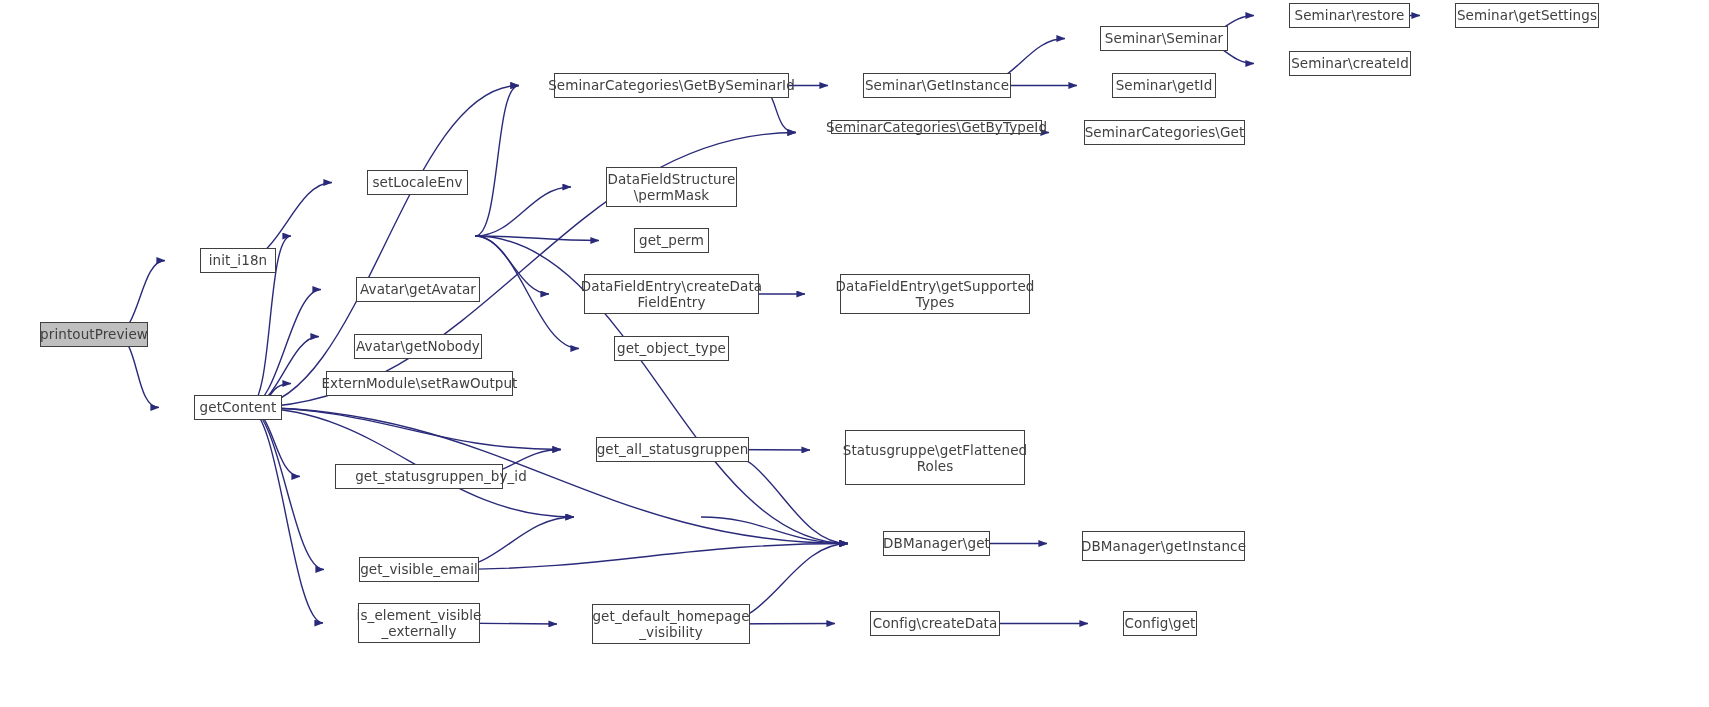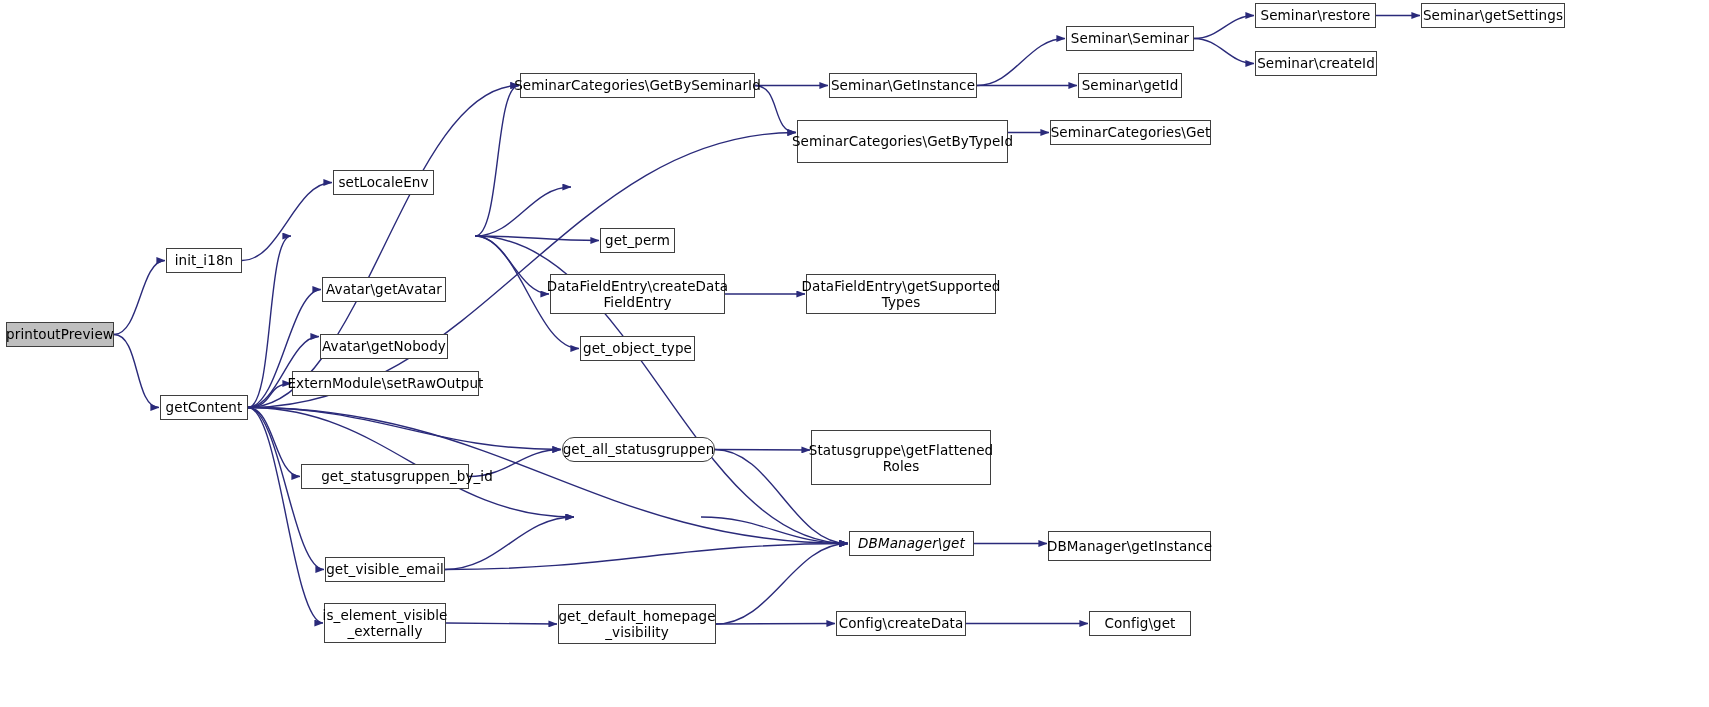--- a/index.html
+++ b/index.html
@@ -23,30 +23,31 @@
     top: 0;
     width: 1709px;
     height: 707px;
     pointer-events: none;
   }
   .node {
     position: absolute;
     box-sizing: border-box;
     border: 1px solid #3f3f3f;
     background: #ffffff;
-    color: #000000;
+    color: #404040;
     font-size: 13.5px;
     line-height: 15px;
     text-align: center;
     display: flex;
     align-items: center;
     justify-content: center;
     white-space: pre-line;
     letter-spacing: 0.1px;
     z-index: 5;
+    margin-left: 34px;
   }
   .node.root {
     background: #bfbfbf;
   }
   .node.two-line {
     line-height: 16px;
   }
 </style>
 </head>
 <body>
@@ -107,36 +108,38 @@
     <div class="node" style="left: 160px; top: 395px; width: 88px; height: 25px; border-color: rgb(63, 63, 63); background: rgb(255, 255, 255);">getContent</div>
     <div class="node" style="left: 333px; top: 170px; width: 101px; height: 25px; border-color: rgb(63, 63, 63); background: rgb(255, 255, 255);">setLocaleEnv</div>
     <div class="node" style="left: 322px; top: 277px; width: 124px; height: 25px; border-color: rgb(63, 63, 63); background: rgb(255, 255, 255);">Avatar\getAvatar</div>
     <div class="node" style="left: 320px; top: 334px; width: 128px; height: 25px; border-color: rgb(63, 63, 63); background: rgb(255, 255, 255);">Avatar\getNobody</div>
     <div class="node" style="left: 292px; top: 371px; width: 187px; height: 25px; border-color: rgb(63, 63, 63); background: rgb(255, 255, 255);">ExternModule\setRawOutput</div>
     <div class="node" style="left: 301px; top: 464px; width: 168px; height: 25px; border-color: rgb(63, 63, 63); background: rgb(255, 255, 255); padding-left: 44px;">get_statusgruppen_by_id</div>
     <div class="node" style="left: 325px; top: 557px; width: 120px; height: 25px; border-color: rgb(63, 63, 63); background: rgb(255, 255, 255);">get_visible_email</div>
     <div class="node two-line" style="left: 324px; top: 603px; width: 122px; height: 40px; border-color: rgb(63, 63, 63); background: rgb(255, 255, 255);">is_element_visible
 _externally</div>
     <div class="node" style="left: 520px; top: 73px; width: 235px; height: 25px; border-color: rgb(63, 63, 63); background: rgb(255, 255, 255);">SeminarCategories\GetBySeminarId</div>
+    <div class="node two-line" style="left: 572px; top: 167px; width: 131px; height: 40px; border-color: rgb(63, 63, 63); background: rgb(255, 255, 255);">DataFieldStructure
+\permMask</div>
     <div class="node" style="left: 600px; top: 228px; width: 75px; height: 25px; border-color: rgb(63, 63, 63); background: rgb(255, 255, 255);">get_perm</div>
     <div class="node two-line" style="left: 550px; top: 274px; width: 175px; height: 40px; border-color: rgb(63, 63, 63); background: rgb(255, 255, 255);">DataFieldEntry\createData
 FieldEntry</div>
     <div class="node" style="left: 580px; top: 336px; width: 115px; height: 25px; border-color: rgb(63, 63, 63); background: rgb(255, 255, 255);">get_object_type</div>
-    <div class="node" style="left: 562px; top: 437px; width: 153px; height: 25px; border-color: rgb(63, 63, 63); background: rgb(255, 255, 255); border-radius: 12px;">get_all_statusgruppen</div>
+    <div class="node" style="left: 562px; top: 437px; width: 153px; height: 25px; border-color: rgb(63, 63, 63); background: rgb(255, 255, 255);">get_all_statusgruppen</div>
     <div class="node two-line" style="left: 558px; top: 604px; width: 158px; height: 40px; border-color: rgb(63, 63, 63); background: rgb(255, 255, 255);">get_default_homepage
 _visibility</div>
     <div class="node" style="left: 829px; top: 73px; width: 148px; height: 25px; border-color: rgb(63, 63, 63); background: rgb(255, 255, 255);">Seminar\GetInstance</div>
-    <div class="node" style="left: 797px; top: 120px; width: 211px; height: 43px; border-color: rgb(63, 63, 63); background: rgb(255, 255, 255);">SeminarCategories\GetByTypeId</div>
+    <div class="node" style="left: 797px; top: 120px; width: 211px; height: 14px; border-color: rgb(63, 63, 63); background: rgb(255, 255, 255);">SeminarCategories\GetByTypeId</div>
     <div class="node two-line" style="left: 806px; top: 274px; width: 190px; height: 40px; border-color: rgb(63, 63, 63); background: rgb(255, 255, 255);">DataFieldEntry\getSupported
 Types</div>
     <div class="node two-line" style="left: 811px; top: 430px; width: 180px; height: 55px; border-color: rgb(63, 63, 63); background: rgb(255, 255, 255);">Statusgruppe\getFlattened
 Roles</div>
-    <div class="node" style="left: 849px; top: 531px; width: 125px; height: 25px; border-color: rgb(63, 63, 63); background: rgb(255, 255, 255); font-style: italic;">DBManager\get</div>
+    <div class="node" style="left: 849px; top: 531px; width: 107px; height: 25px; border-color: rgb(63, 63, 63); background: rgb(255, 255, 255);">DBManager\get</div>
     <div class="node" style="left: 836px; top: 611px; width: 130px; height: 25px; border-color: rgb(63, 63, 63); background: rgb(255, 255, 255);">Config\createData</div>
     <div class="node" style="left: 1066px; top: 26px; width: 128px; height: 25px; border-color: rgb(63, 63, 63); background: rgb(255, 255, 255);">Seminar\Seminar</div>
     <div class="node" style="left: 1078px; top: 73px; width: 104px; height: 25px; border-color: rgb(63, 63, 63); background: rgb(255, 255, 255);">Seminar\getId</div>
     <div class="node" style="left: 1050px; top: 120px; width: 161px; height: 25px; border-color: rgb(63, 63, 63); background: rgb(255, 255, 255);">SeminarCategories\Get</div>
     <div class="node" style="left: 1048px; top: 531px; width: 163px; height: 30px; border-color: rgb(63, 63, 63); background: rgb(255, 255, 255);">DBManager\getInstance</div>
-    <div class="node" style="left: 1089px; top: 611px; width: 102px; height: 25px; border-color: rgb(63, 63, 63); background: rgb(255, 255, 255);">Config\get</div>
+    <div class="node" style="left: 1089px; top: 611px; width: 74px; height: 25px; border-color: rgb(63, 63, 63); background: rgb(255, 255, 255);">Config\get</div>
     <div class="node" style="left: 1255px; top: 3px; width: 121px; height: 25px; border-color: rgb(63, 63, 63); background: rgb(255, 255, 255);">Seminar\restore</div>
     <div class="node" style="left: 1255px; top: 51px; width: 122px; height: 25px; border-color: rgb(63, 63, 63); background: rgb(255, 255, 255);">Seminar\createId</div>
     <div class="node" style="left: 1421px; top: 3px; width: 144px; height: 25px; border-color: rgb(63, 63, 63); background: rgb(255, 255, 255);">Seminar\getSettings</div>
   </div>
 
 </body></html>

